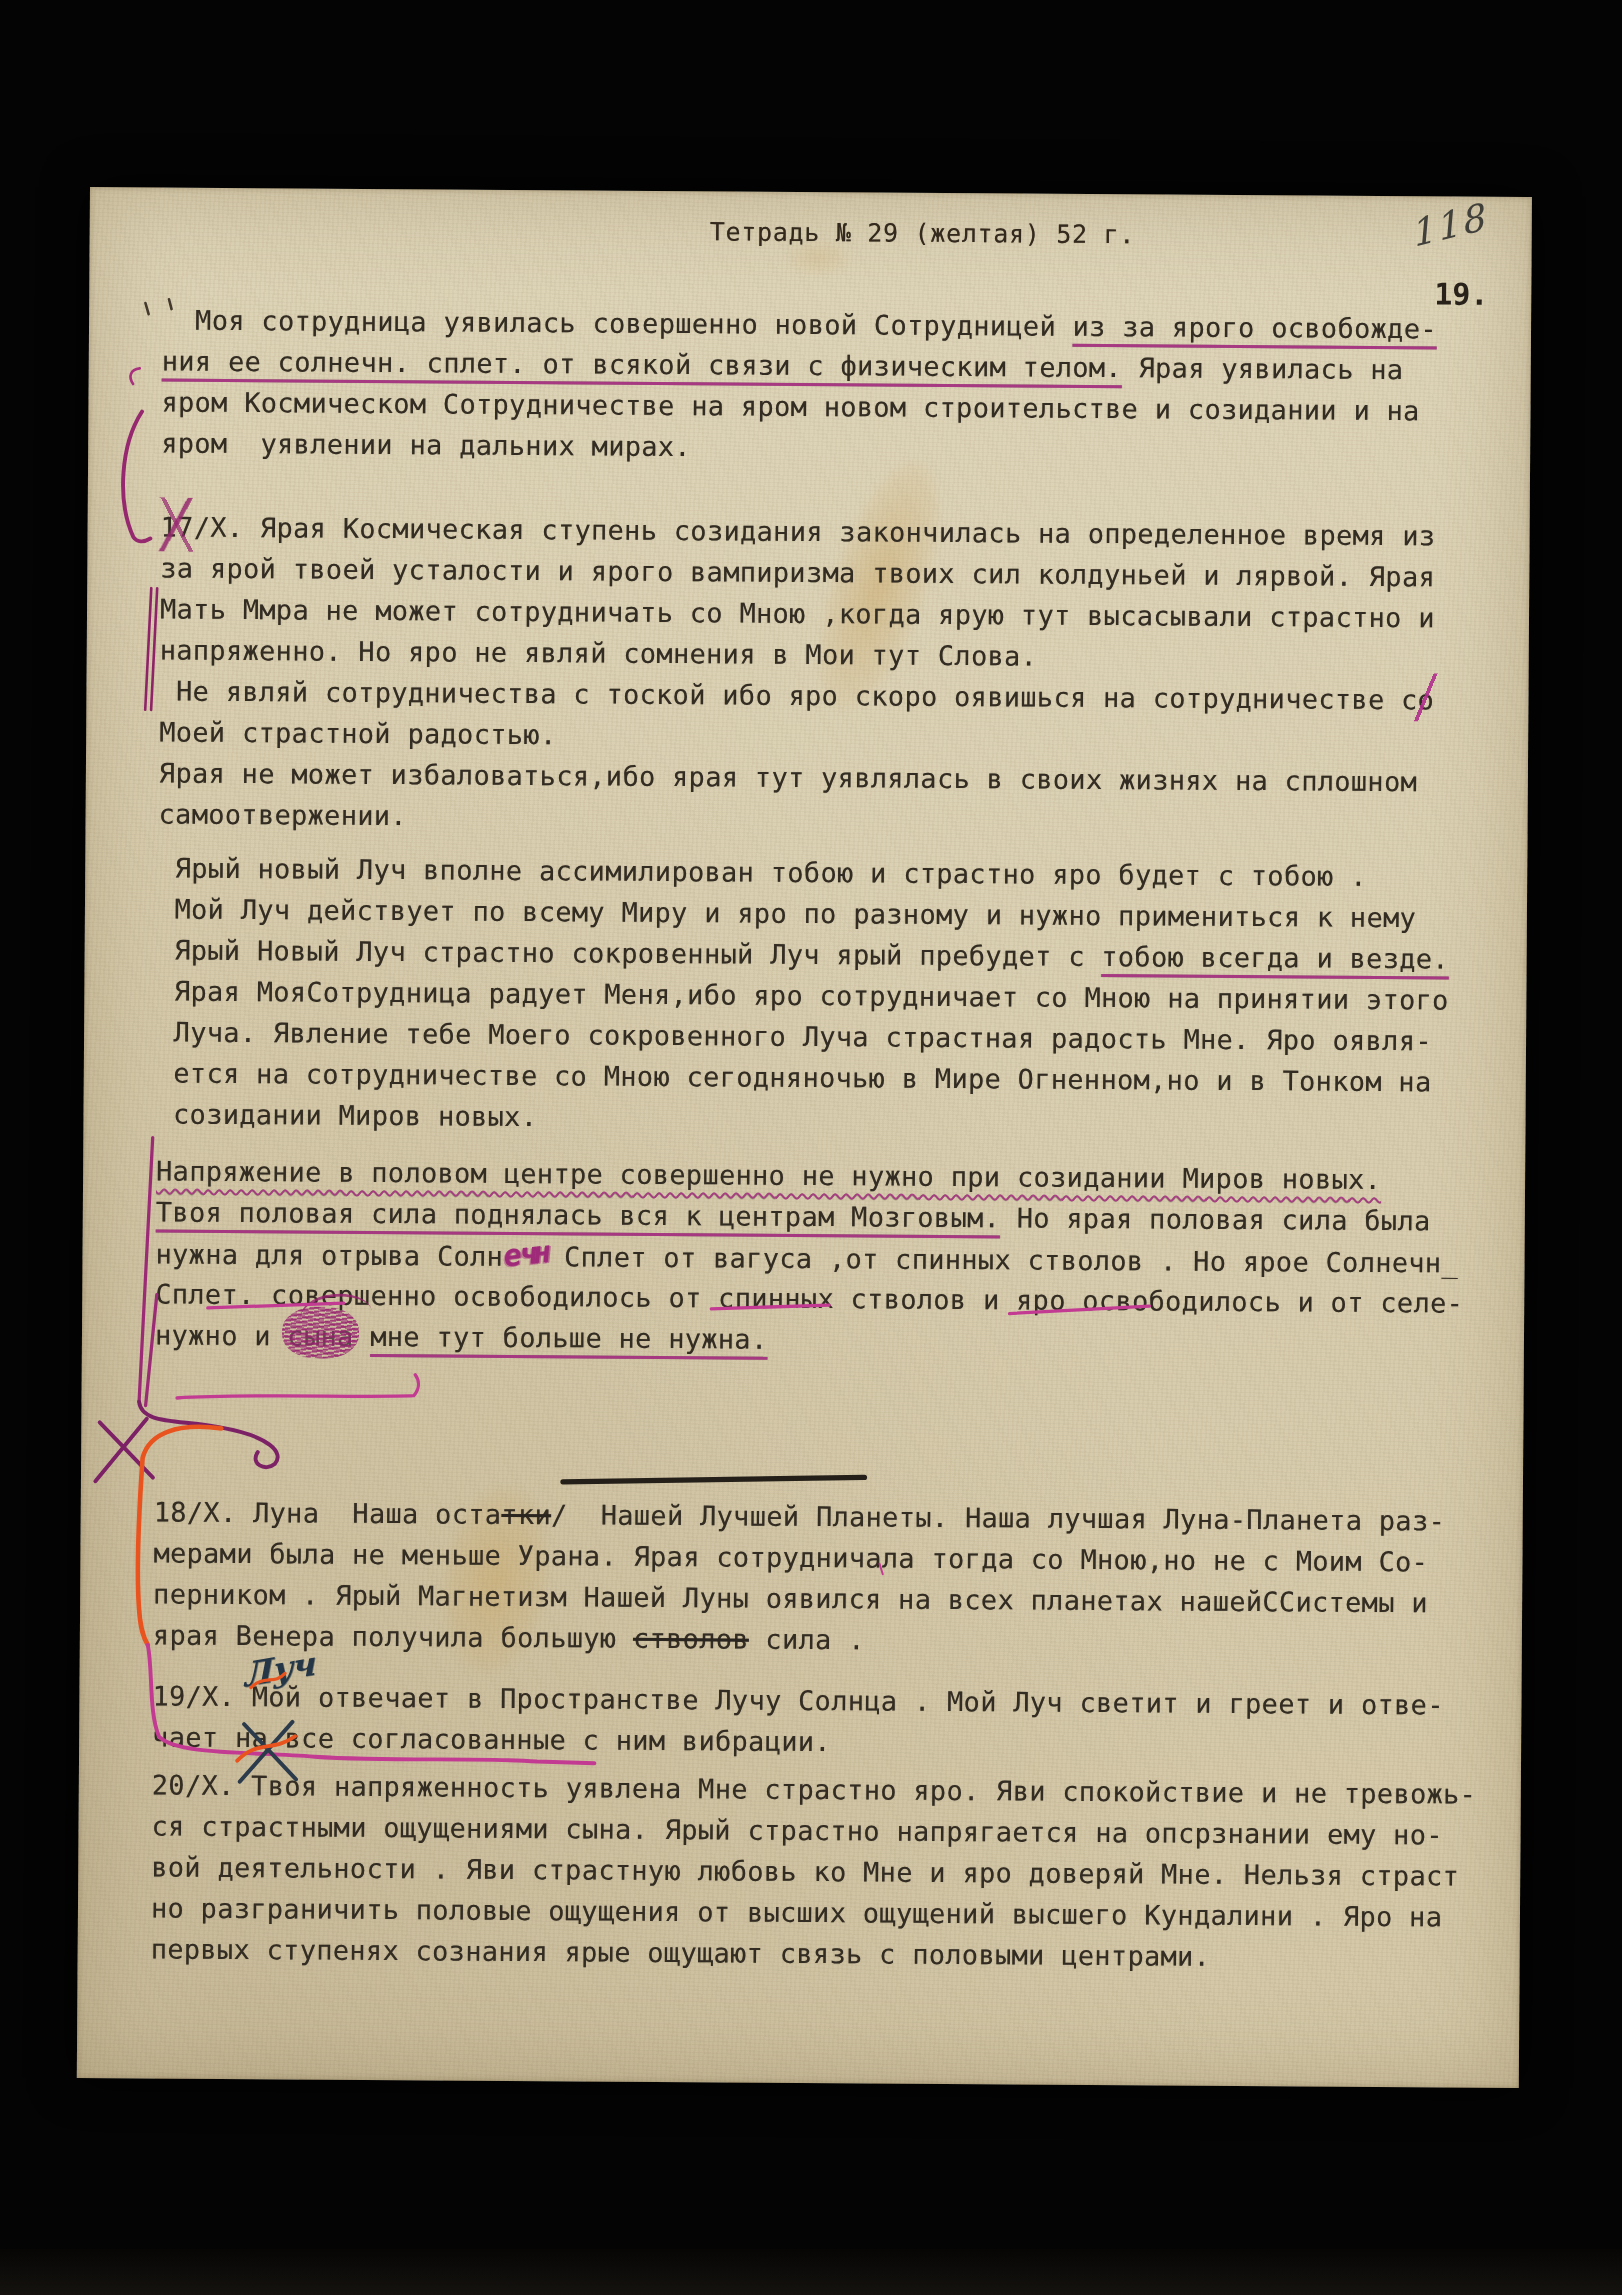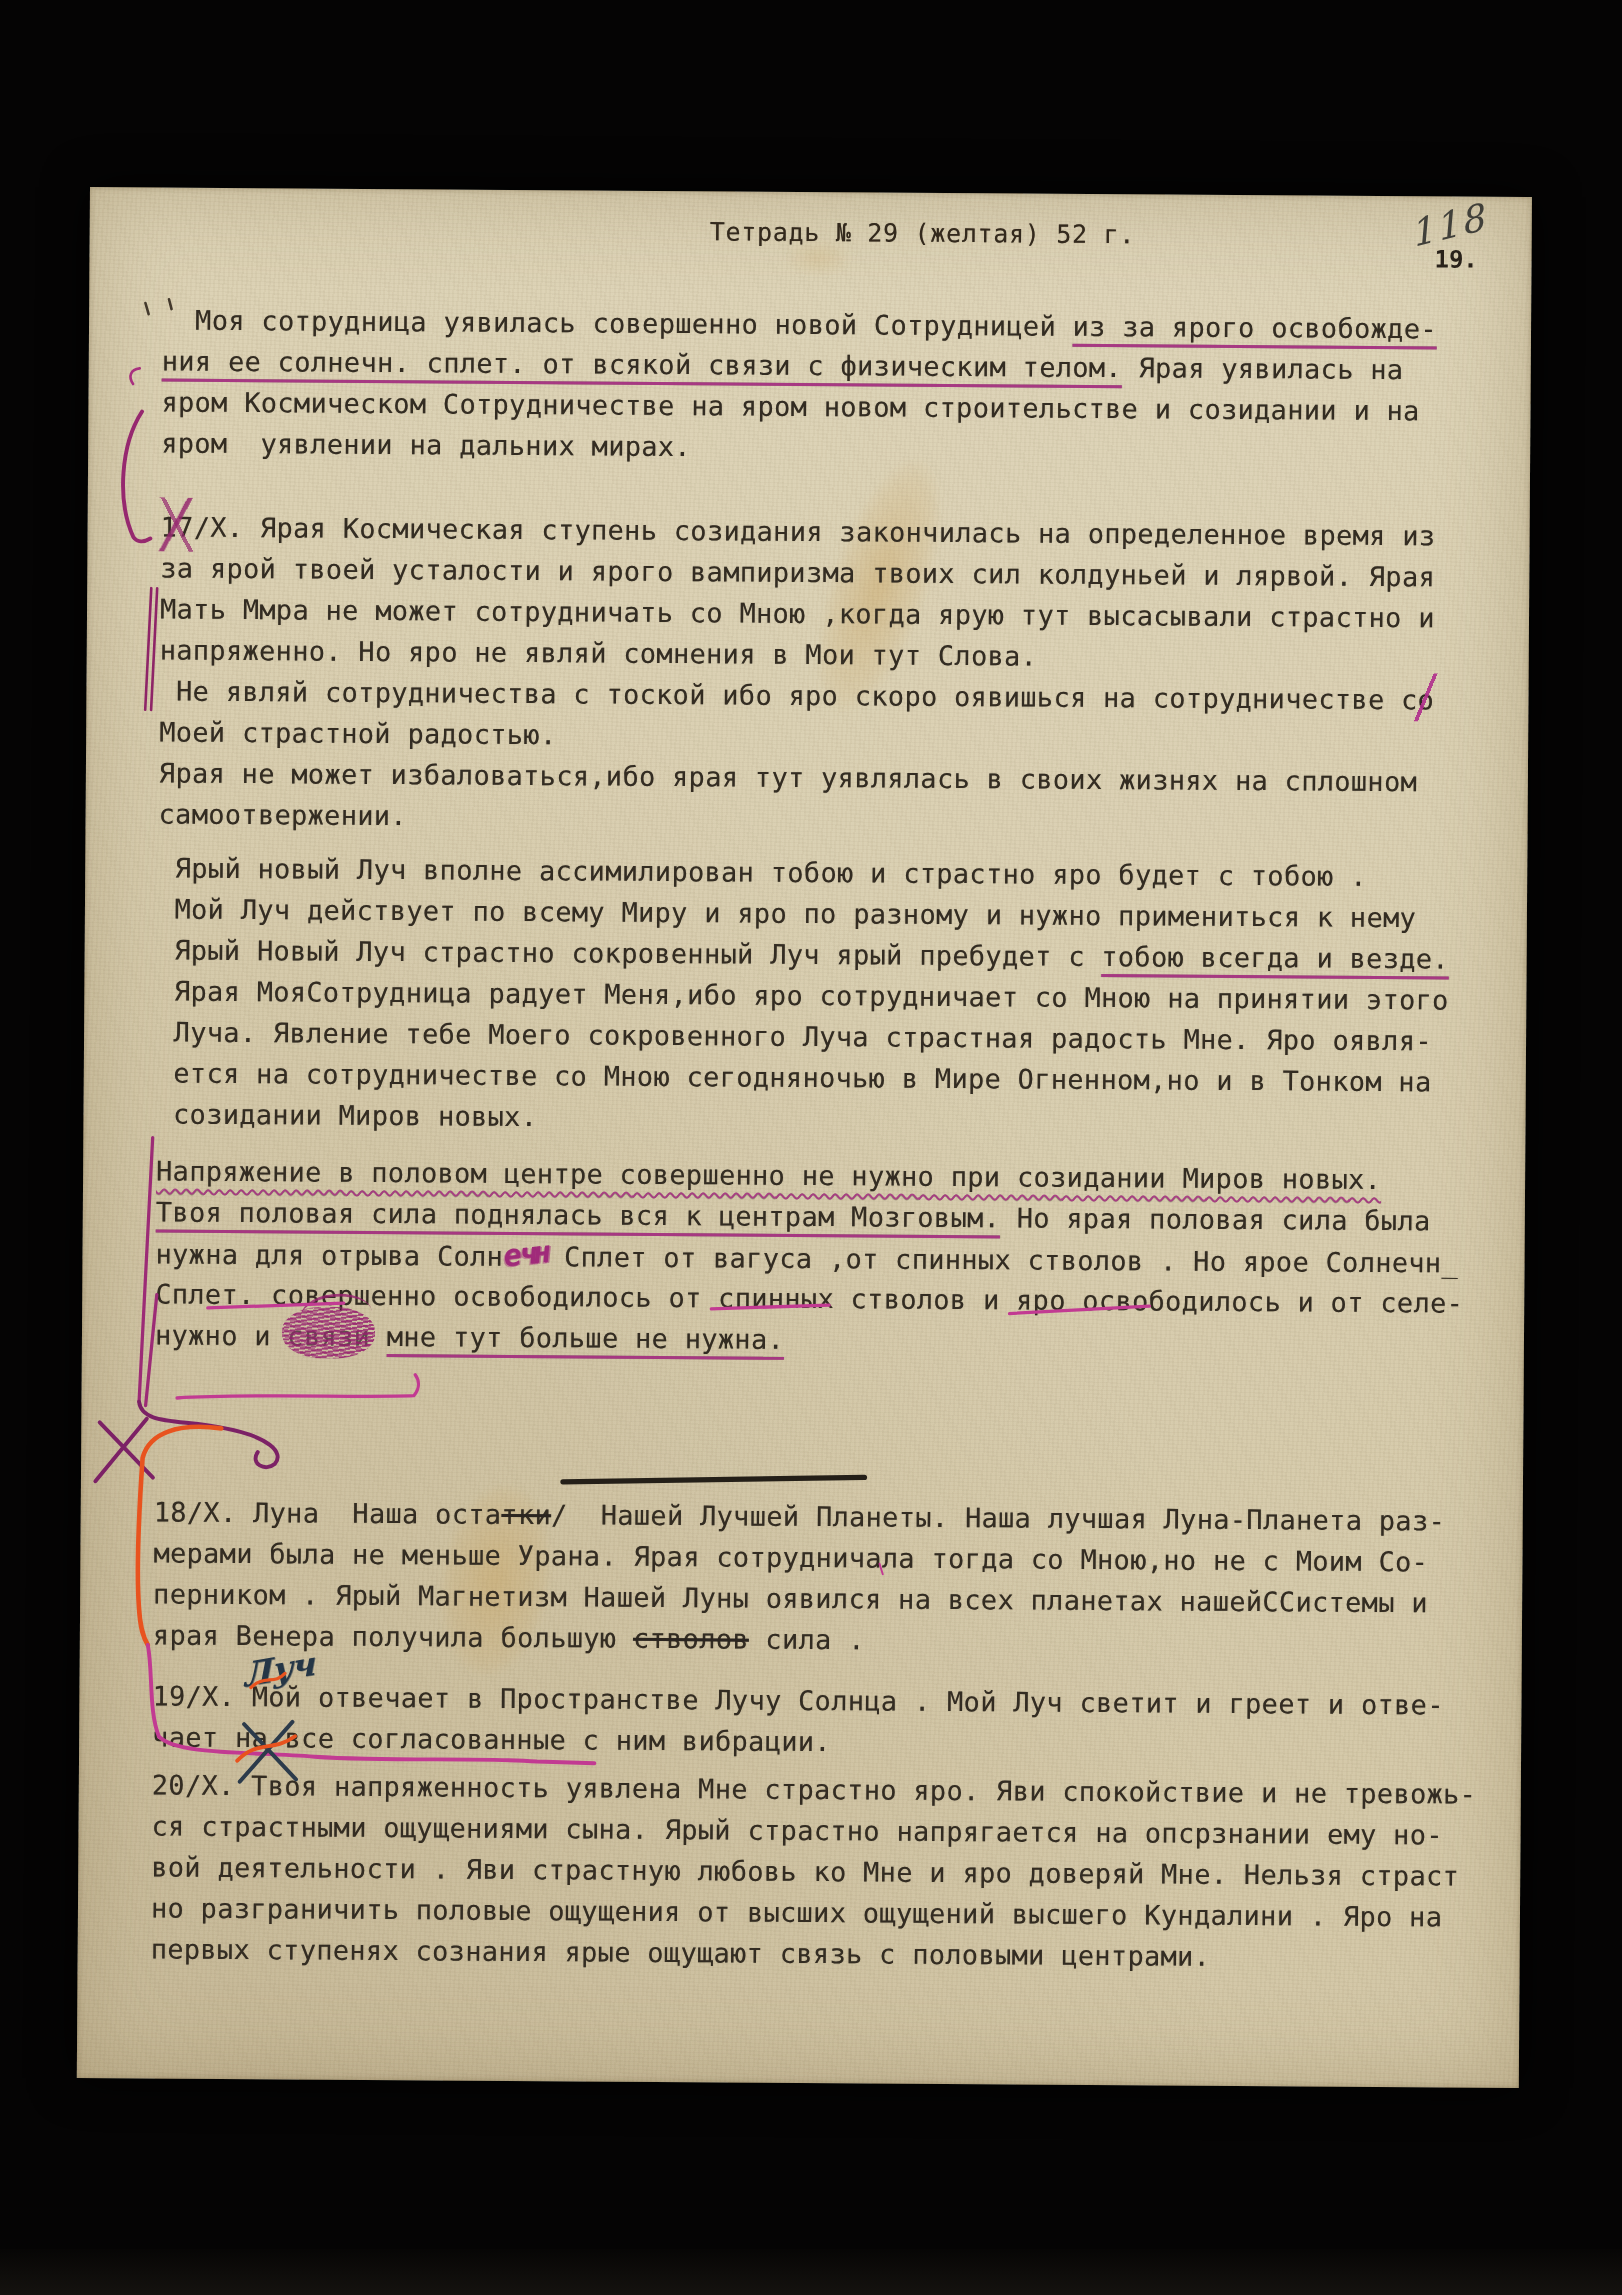--- a/index.html
+++ b/index.html
@@ -25,21 +25,21 @@
   .stain-2{left:693px;top:46px;width:72px;height:39px;
            background:radial-gradient(ellipse, rgba(193,146,66,.18), transparent 70%);}
   .stain-3{left:363px;top:1295px;width:105px;height:190px;transform:rotate(8deg);
            background:radial-gradient(ellipse, rgba(198,152,72,.34), rgba(198,152,72,.12) 60%, transparent 78%);}
   
   .notebook-title{position:absolute;left:620px;top:26px;font-size:25px;letter-spacing:0.7px;
          color:#33291d;text-shadow:0 0 0.7px rgba(51,41,29,.55);}
   .folio-hw{position:absolute;left:1323px;top:6.5px;font-family:"DejaVu Serif",serif;
          font-style:italic;font-size:37px;color:#41403a;transform:rotate(-14deg) skewX(-8deg);
          letter-spacing:2px;}
-  .page-num{position:absolute;left:1345px;top:49px;font-size:24px;font-weight:bold;color:#29221a;}
+  .page-num{position:absolute;left:1345px;top:80px;font-size:30px;font-weight:bold;color:#29221a;}
   
   .doc-body{position:absolute;left:73px;top:112px;width:1348px;font-size:27px;
          letter-spacing:0.3px;color:#332c22;text-shadow:0 0 0.7px rgba(47,40,30,.45);}
   .line{height:41px;line-height:41px;white-space:pre;}
   .para{margin:0;}
   [data-pname="p-17x"]{margin-top:43px;}
   [data-pname="p-luch"]{margin-top:13px;}
   [data-pname="p-napryazhenie"]{margin-top:15.7px;}
   [data-pname="p-18x"]{margin-top:136px;}
   [data-pname="p-19x"]{margin-top:20px;}
@@ -117,21 +117,21 @@
           <div class="line"><span> Ярая МояСотрудница радует Меня,ибо яро сотрудничает со Мною на принятии этого</span></div>
           <div class="line"><span> Луча. Явление тебе Моего сокровенного Луча страстная радость Мне. Яро оявля-</span></div>
           <div class="line"><span> ется на сотрудничестве со Мною сегодняночью в Мире Огненном,но и в Тонком на</span></div>
           <div class="line"><span> созидании Миров новых.</span></div>
         </div>
         <div class="para" data-pname="p-napryazhenie">
           <div class="line"><span class="umw">Напряжение в половом центре совершенно не нужно при созидании Миров новых.</span></div>
           <div class="line"><span class="um">Твоя половая сила поднялась вся к центрам Мозговым.</span><span> Но ярая половая сила была</span></div>
           <div class="line"><span>нужна для отрыва Солн</span><span class="hwm">ечн</span><span> Сплет от вагуса ,от спинных стволов . Но ярое Солнечн_</span></div>
           <div class="line"><span>Сплет. совершенно освободилось от спинных стволов и яро освободилось и от селе-</span></div>
-          <div class="line"><span>нужно и </span><span class="scrib">связи</span><span> </span><span class="um">мне тут больше не нужна.</span></div>
+          <div class="line"><span>нужно и </span><span class="scrib">сына</span><span> </span><span class="um">мне тут больше не нужна.</span></div>
         </div>
         <div class="para" data-pname="p-18x">
           <div class="line"><span>18/X. Луна  Наша оста</span><span class="st">тки</span><span>/  Нашей Лучшей Планеты. Наша лучшая Луна-Планета раз-</span></div>
           <div class="line"><span>мерами была не меньше Урана. Ярая сотрудничала тогда со Мною,но не с Моим Со-</span></div>
           <div class="line"><span>перником . Ярый Магнетизм Нашей Луны оявился на всех планетах нашейССистемы и</span></div>
           <div class="line"><span>ярая Венера получила большую </span><span class="st">стволов</span><span> сила .</span></div>
         </div>
         <div class="para" data-pname="p-19x">
           <div class="line"><span>19/X. Мой отвечает в Пространстве Лучу Солнца . Мой Луч светит и греет и отве-</span></div>
           <div class="line"><span>чает на все согласованные с ним вибрации.</span></div>

